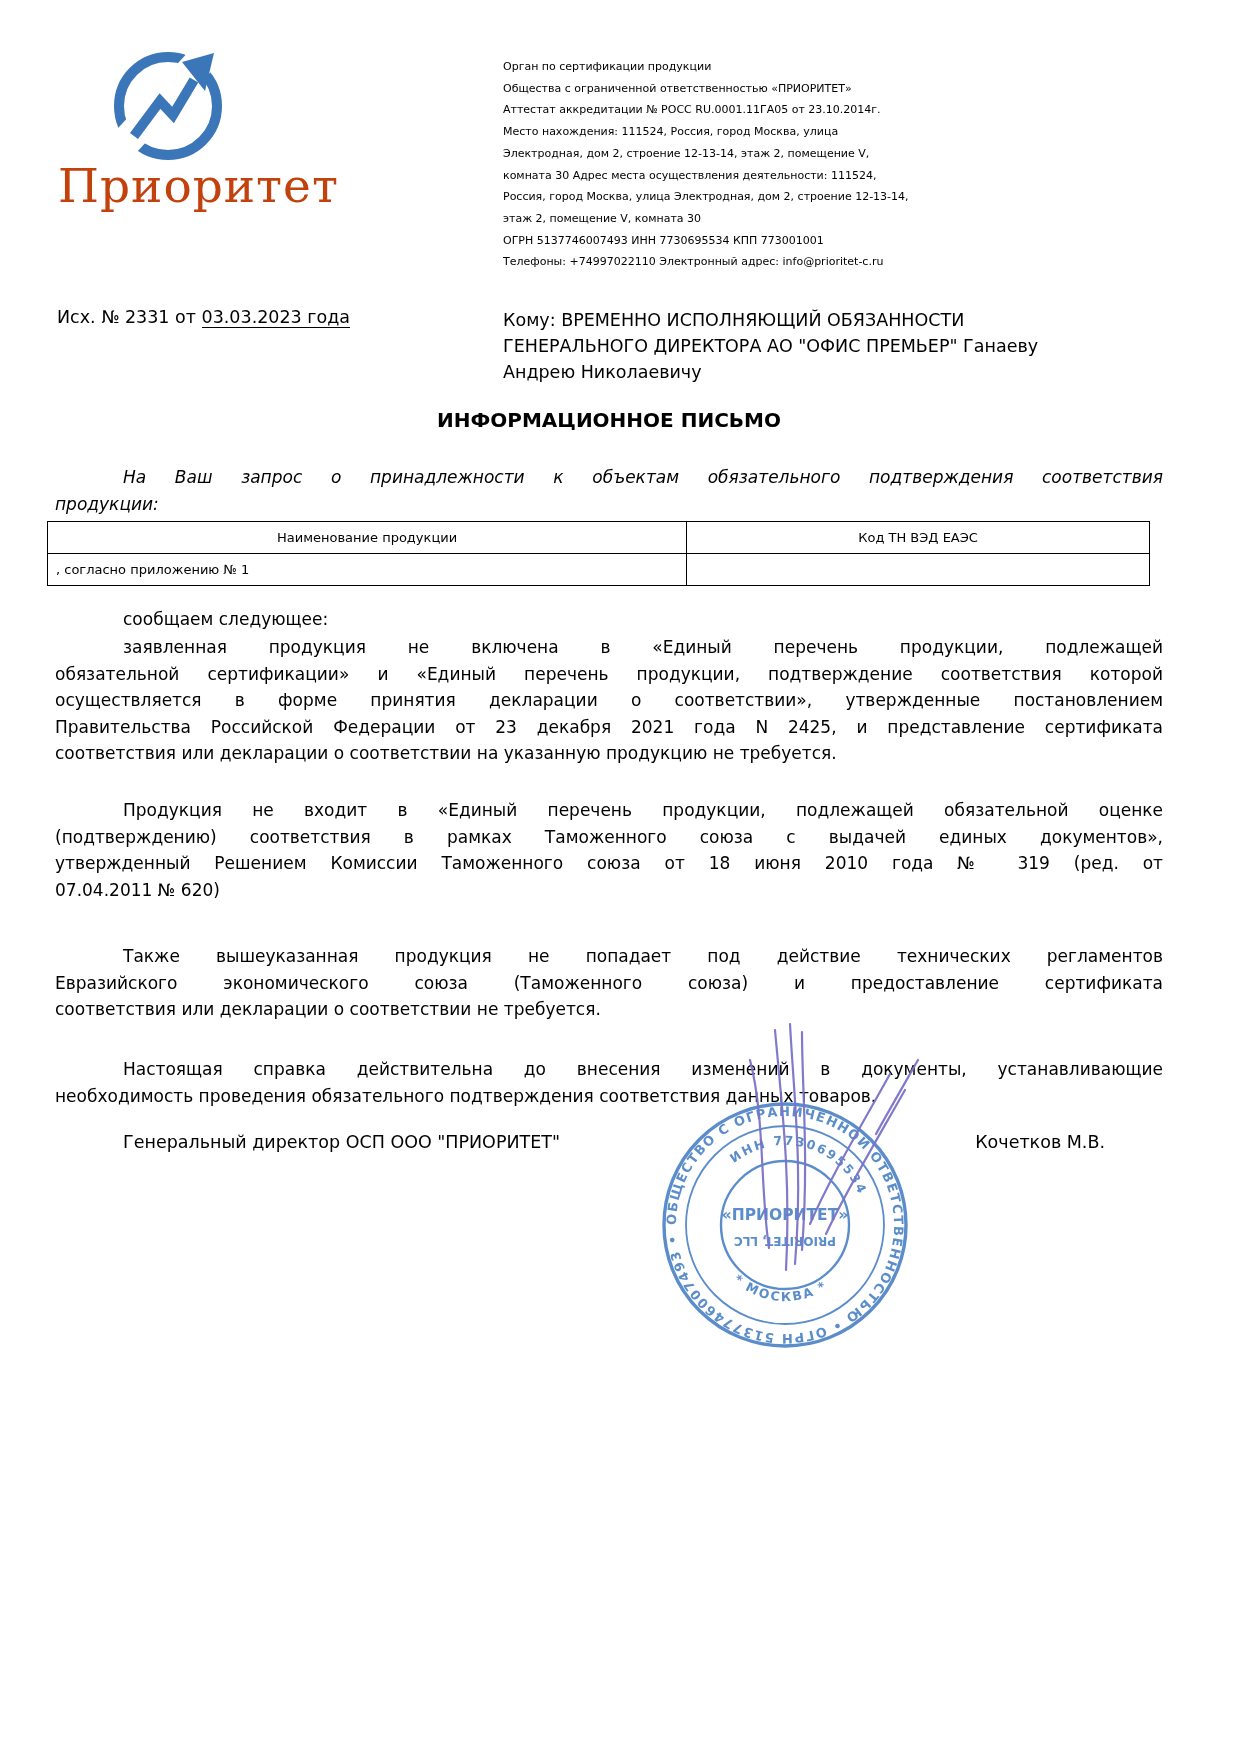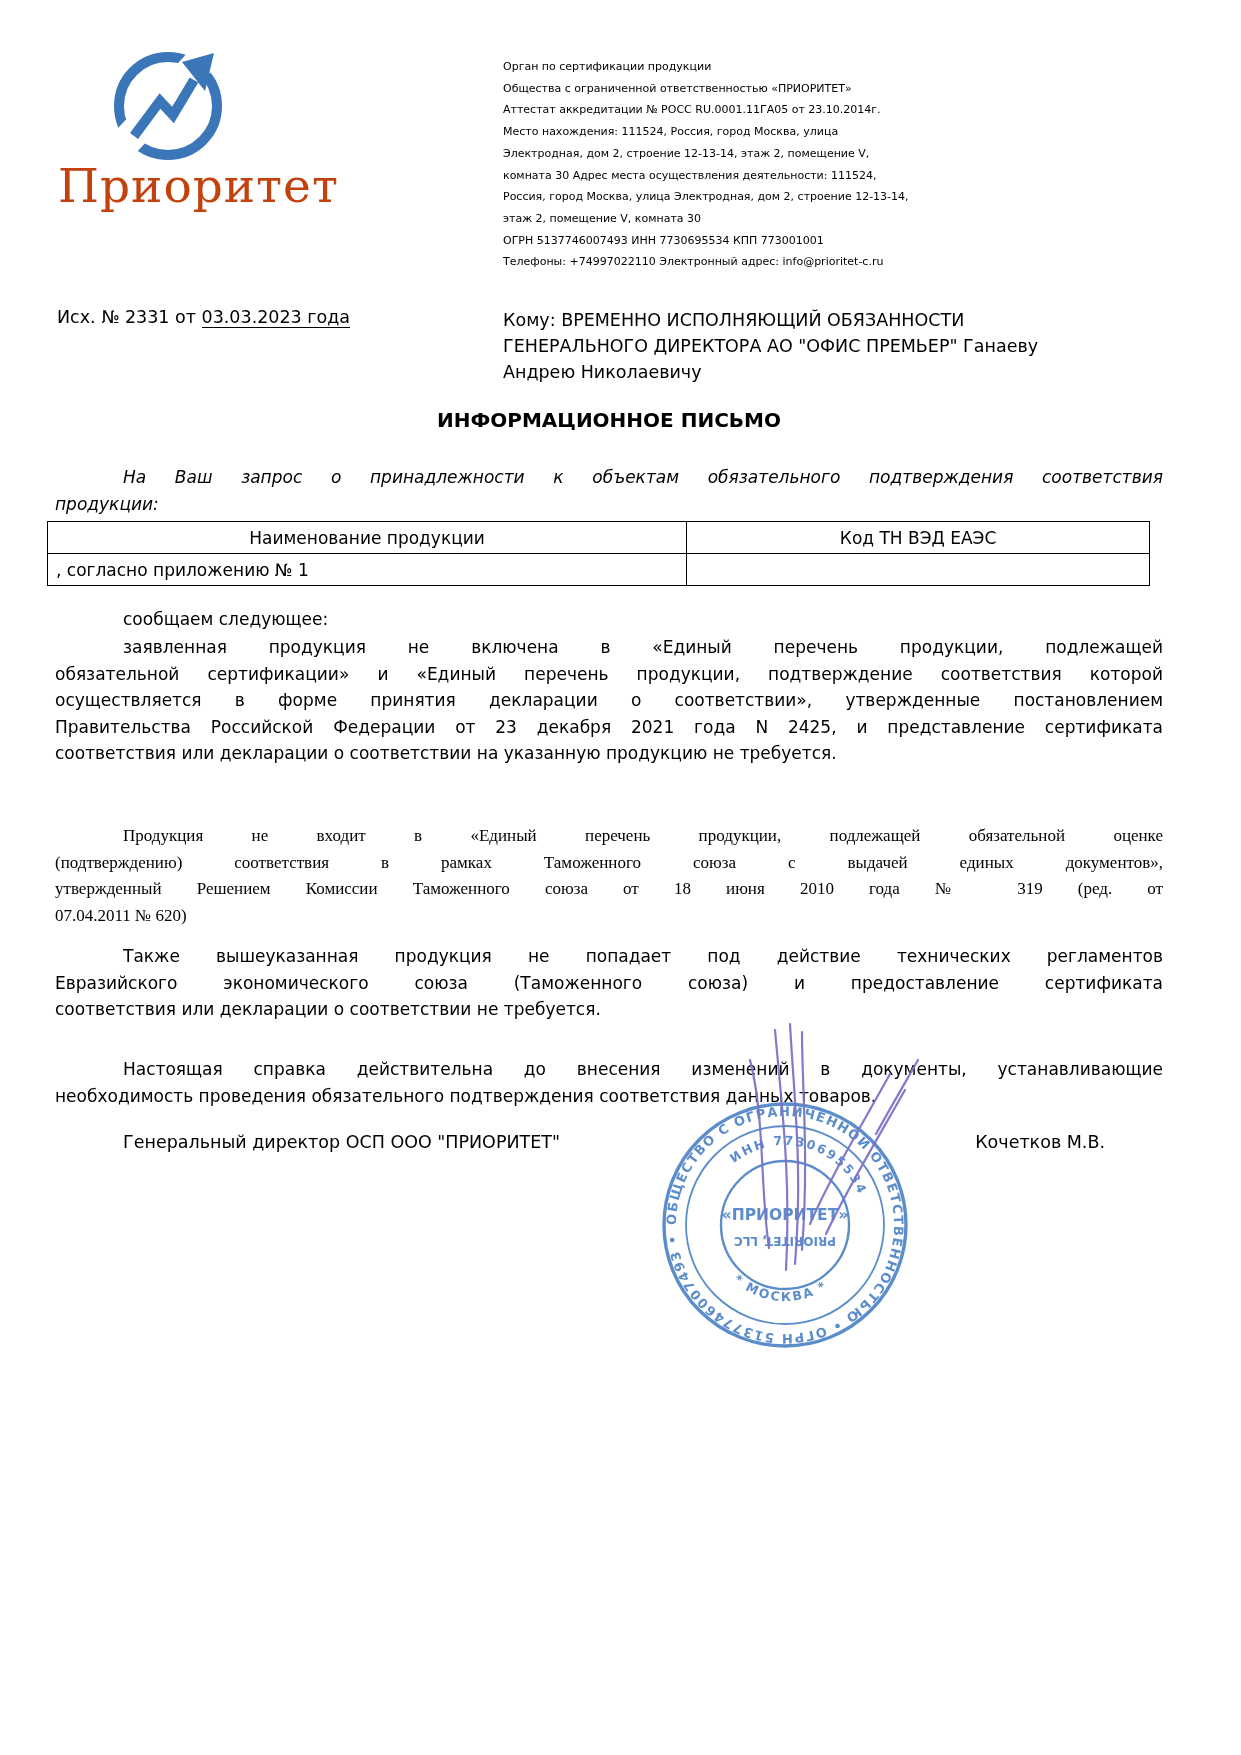--- a/index.html
+++ b/index.html
@@ -29,29 +29,29 @@
   .letter-title { position:absolute; left:55px; top:408px; width:1108px;
     text-align:center; font-weight:700; font-size:20px; }
   
   .content { position:absolute; left:55px; width:1108px; font-size:17px; }
   .jline { line-height:26.5px; text-align:justify; text-align-last:justify; }
   .jline.last { text-align-last:left; }
   .jline.ind  { text-indent:68px; }
   .intro { top:464px; }
   
   .products-table { position:absolute; left:47px; top:521px; width:1103px;
-    border-collapse:collapse; font-size:17px; }
+    border-collapse:collapse; font-size:13px; }
   .products-table td {
     border:1.6px solid #000; height:31px; padding:0 8px;
   }
   .products-table .hdr { text-align:center; }
   .products-table .c-name { width:58%; }
   .after-table { top:606px; padding-left:68px; line-height:26.5px; }
   .p2 { top:634px; }
-  .p3 { top:823px;font-family:Liberation Serif, serif; }
+  .p3 { top:797px; }
   .p4 { top:943px; }
   .p5 { top:1056px; }
   
   .sign-row { position:absolute; left:55px; top:1132px; width:1108px;
     font-size:17.5px; display:flex; justify-content:space-between; }
   .sign-row .pos  { padding-left:68px; }
   .sign-row .name { padding-right:58px; }
   
   .stamp { position:absolute; left:657px; top:1097px; width:256px; height:256px; }
   .handwriting { position:absolute; left:690px; top:1018px; width:260px; height:300px; }

